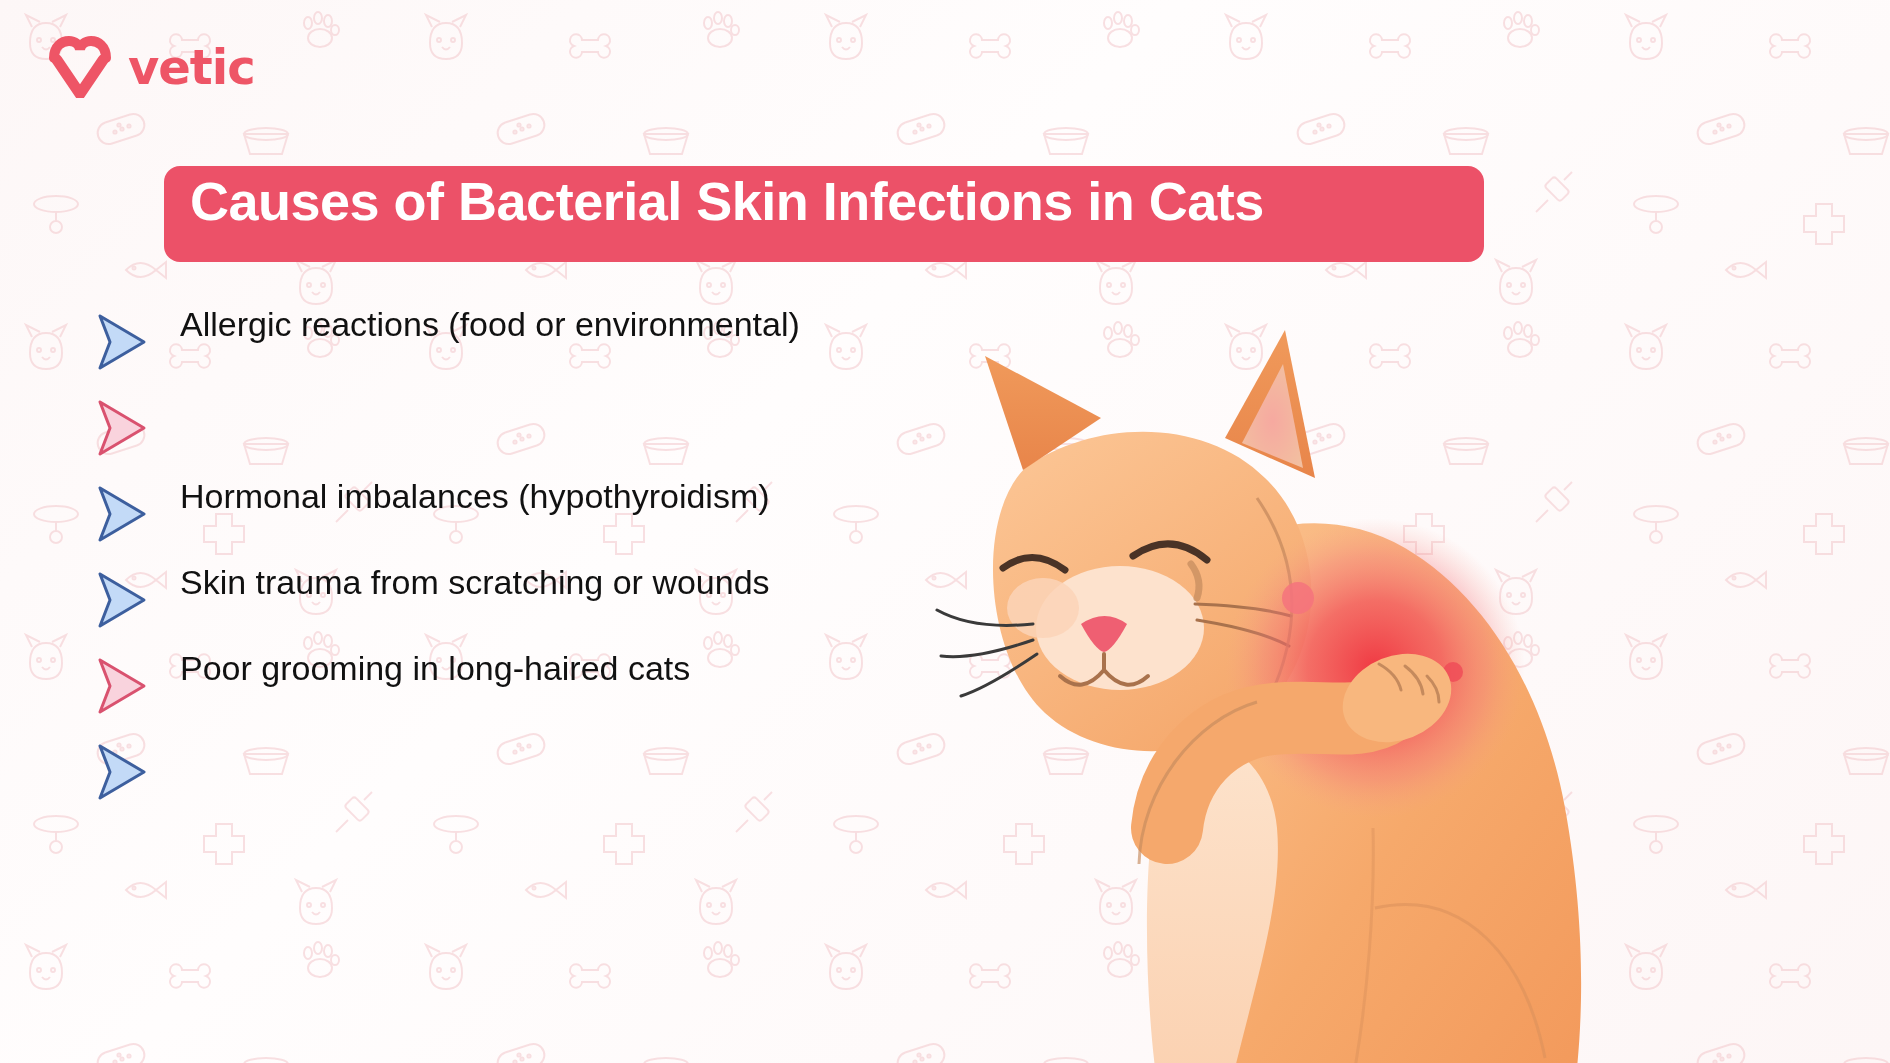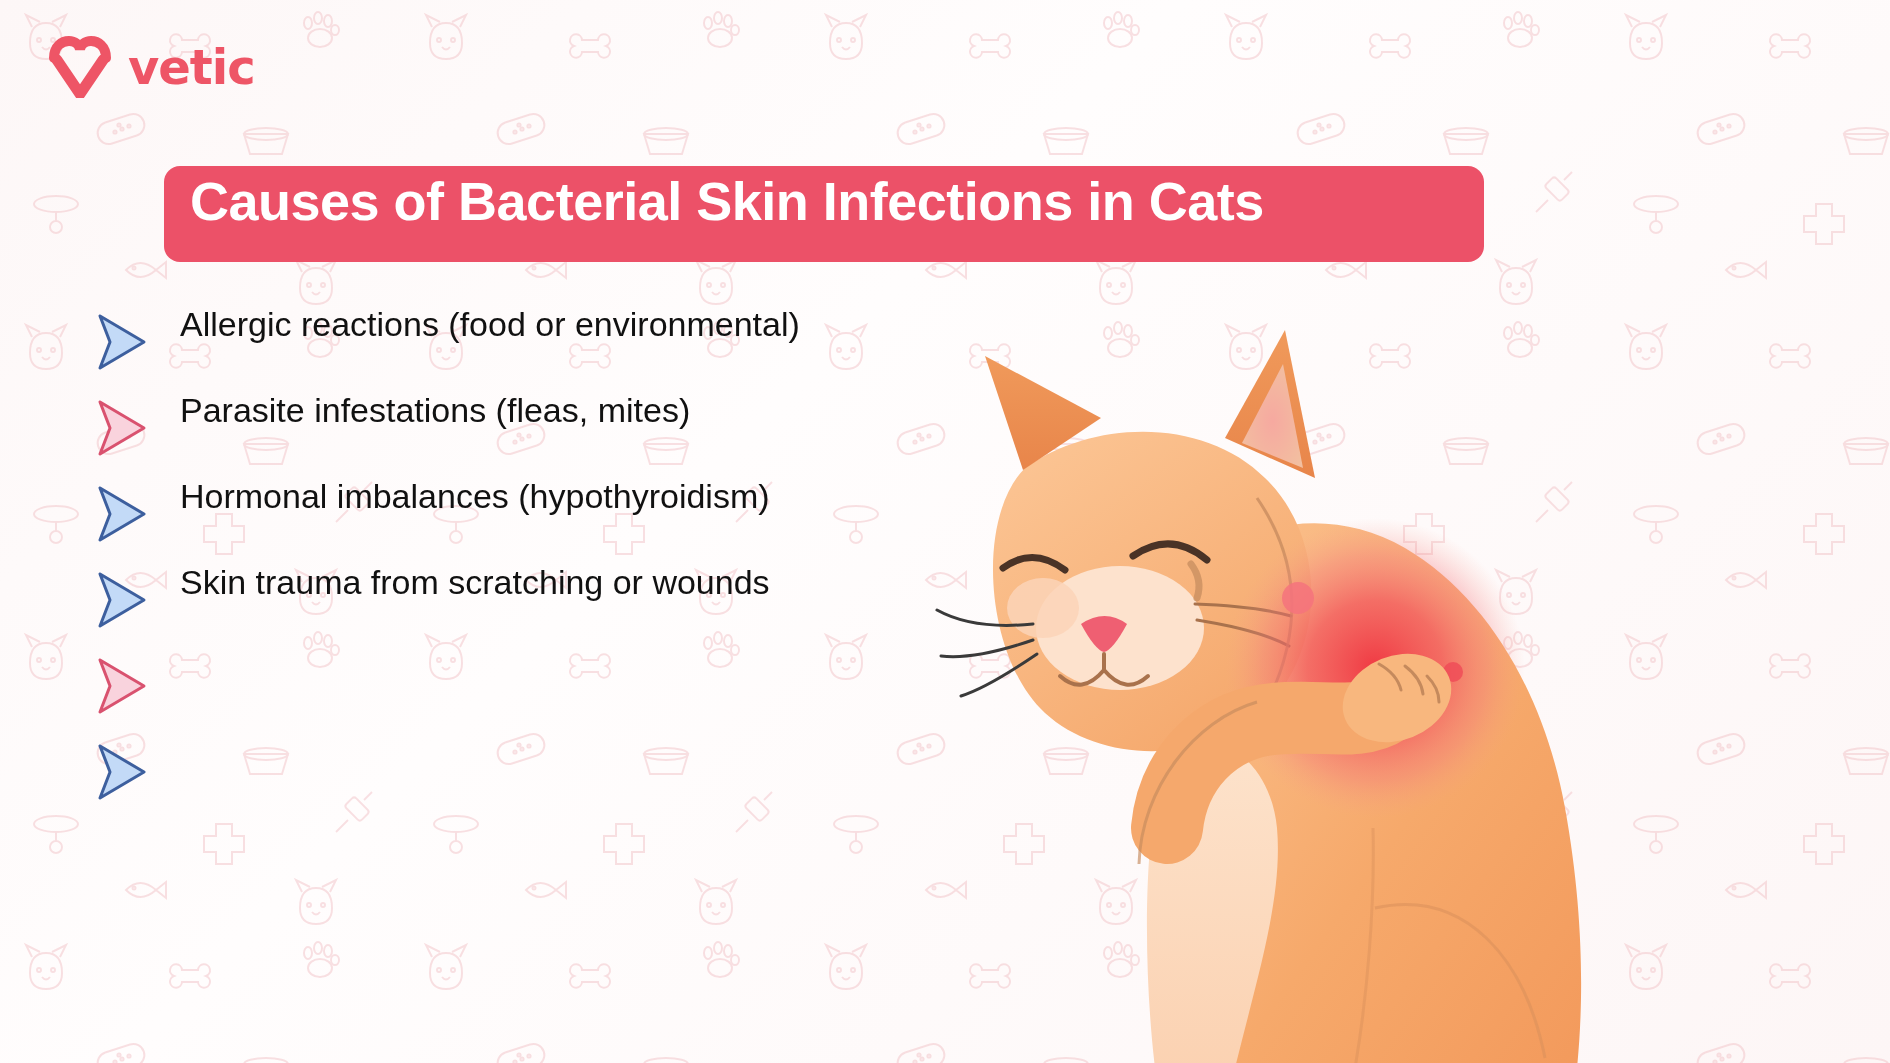--- a/index.html
+++ b/index.html
@@ -205,41 +205,41 @@
       <svg class="bullet-arrow" viewBox="0 0 72 72" xmlns="http://www.w3.org/2000/svg" aria-hidden="true">
         <path d="M14 10 L58 36 L14 62 L24 36 Z" fill="#c3daf7" stroke="#3d5f9e" stroke-width="3" stroke-linejoin="round"></path>
       </svg>
       <div class="bullet-label">Allergic reactions (food or environmental)</div>
     </div>
 
     <div class="bullet-row">
       <svg class="bullet-arrow" viewBox="0 0 72 72" xmlns="http://www.w3.org/2000/svg" aria-hidden="true">
         <path d="M14 10 L58 36 L14 62 L24 36 Z" fill="#f9d3dd" stroke="#d9526f" stroke-width="3" stroke-linejoin="round"></path>
       </svg>
-      <div class="bullet-label">Parasite infestations (fleas, mites)</div>
     </div>
 
     <div class="bullet-row">
       <svg class="bullet-arrow" viewBox="0 0 72 72" xmlns="http://www.w3.org/2000/svg" aria-hidden="true">
         <path d="M14 10 L58 36 L14 62 L24 36 Z" fill="#c3daf7" stroke="#3d5f9e" stroke-width="3" stroke-linejoin="round"></path>
       </svg>
       <div class="bullet-label">Hormonal imbalances (hypothyroidism)</div>
     </div>
 
     <div class="bullet-row">
       <svg class="bullet-arrow" viewBox="0 0 72 72" xmlns="http://www.w3.org/2000/svg" aria-hidden="true">
         <path d="M14 10 L58 36 L14 62 L24 36 Z" fill="#c3daf7" stroke="#3d5f9e" stroke-width="3" stroke-linejoin="round"></path>
       </svg>
       <div class="bullet-label">Skin trauma from scratching or wounds</div>
     </div>
 
     <div class="bullet-row">
       <svg class="bullet-arrow" viewBox="0 0 72 72" xmlns="http://www.w3.org/2000/svg" aria-hidden="true">
         <path d="M14 10 L58 36 L14 62 L24 36 Z" fill="#f9d3dd" stroke="#d9526f" stroke-width="3" stroke-linejoin="round"></path>
       </svg>
+      <div class="bullet-label">Poor grooming in long-haired cats</div>
     </div>
 
     <div class="bullet-row">
       <svg class="bullet-arrow" viewBox="0 0 72 72" xmlns="http://www.w3.org/2000/svg" aria-hidden="true">
         <path d="M14 10 L58 36 L14 62 L24 36 Z" fill="#c3daf7" stroke="#3d5f9e" stroke-width="3" stroke-linejoin="round"></path>
       </svg>
     </div>
 
   </div>
 

